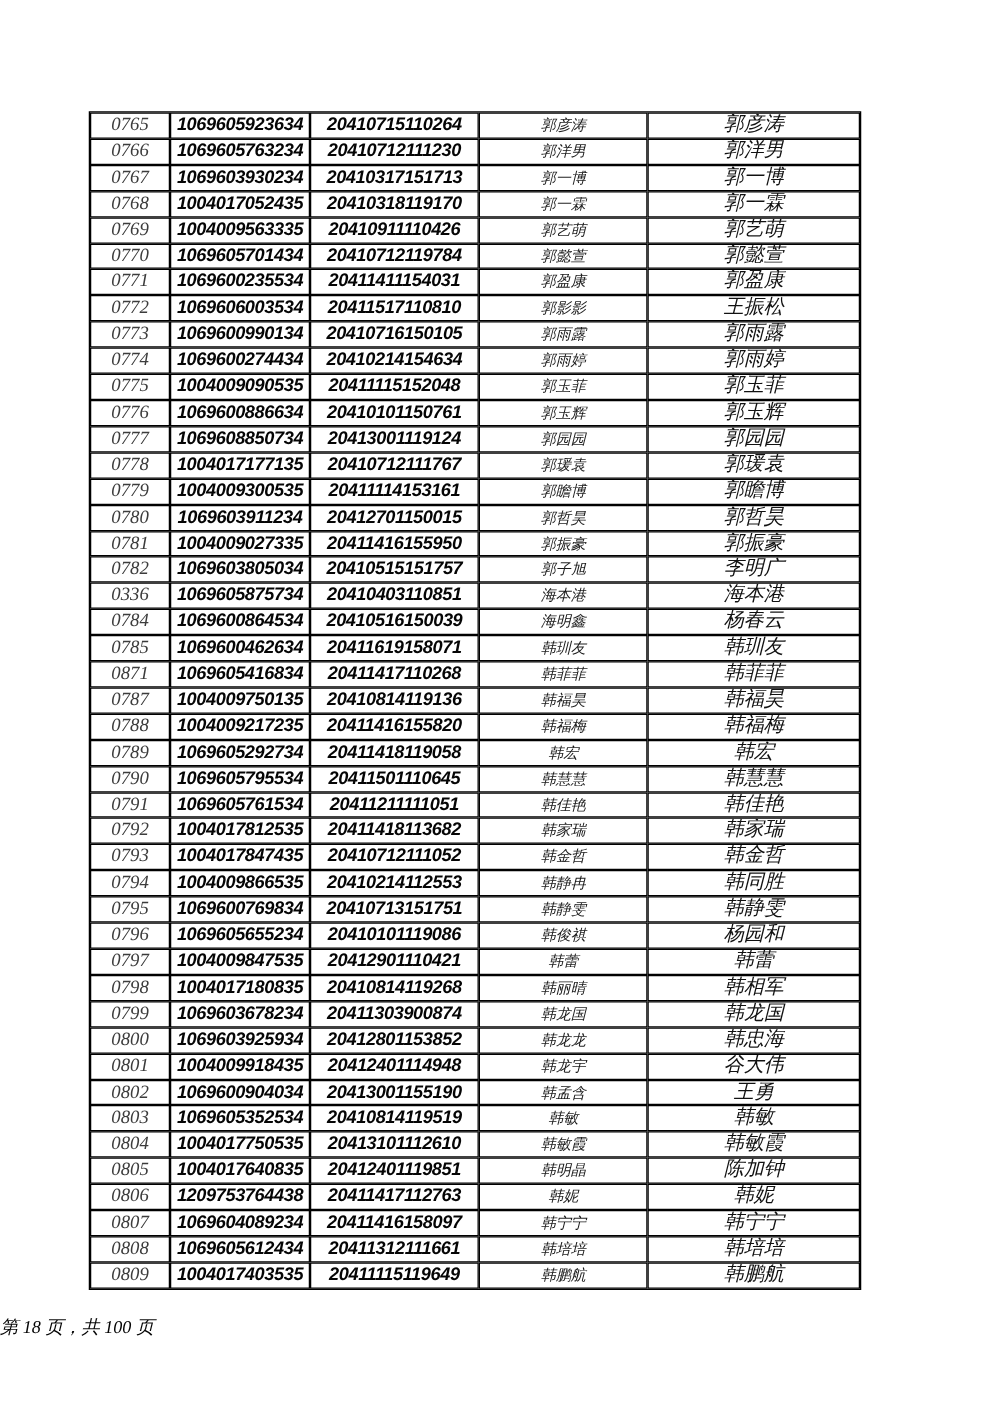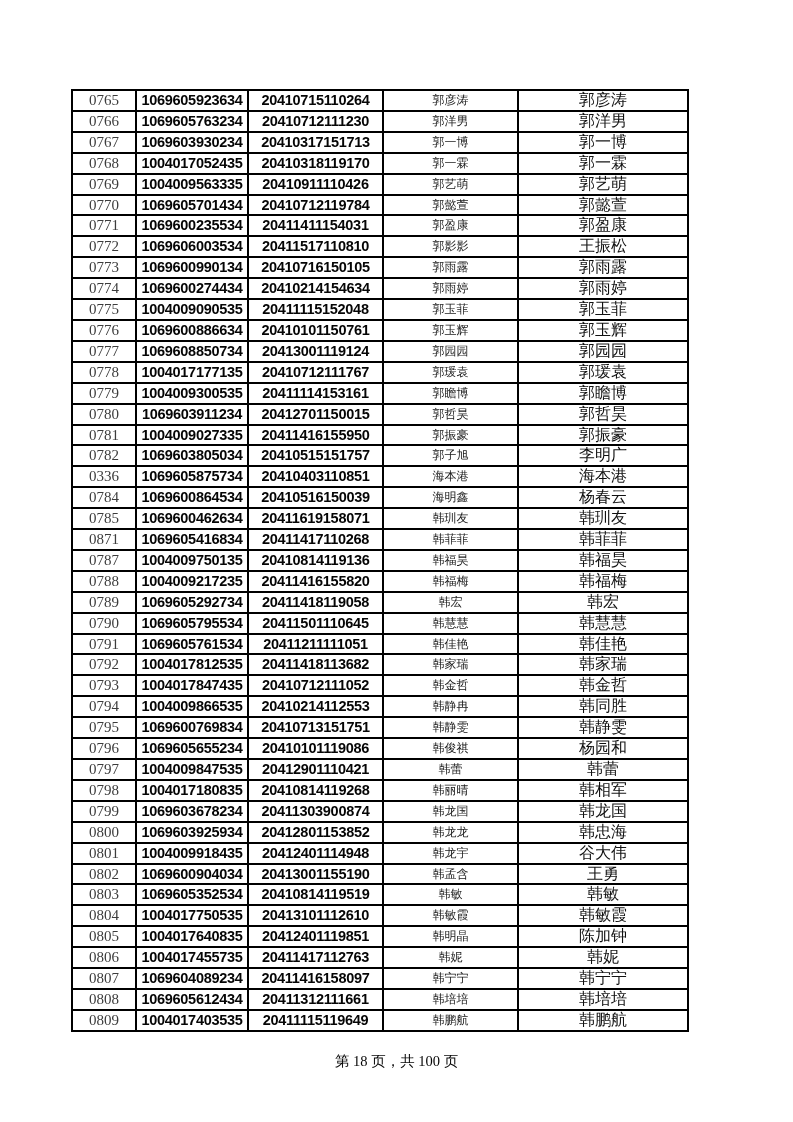--- a/index.html
+++ b/index.html
@@ -8,20 +8,21 @@
     background: #ffffff;
   }
   .page {
     position: relative;
     width: 793px;
     height: 1122px;
     background: #ffffff;
     overflow: hidden;
     font-family: "Liberation Sans", sans-serif;
     color: #000000;
+    font-style: italic;
   }
   table.roster {
     position: absolute;
     left: 71px;
     top: 89px;
     width: 616px;
     table-layout: fixed;
     border-collapse: separate;
     border-spacing: 0;
     border: 1px solid #000000;
@@ -62,21 +63,20 @@
   td.c-name2 {
     font-family: "Liberation Serif", serif;
     font-size: 16px;
     color: #111111;
   }
   .footer {
     position: absolute;
     left: 0;
     top: 1052px;
     width: 100%;
-    text-align: center;
     font-family: "Liberation Serif", serif;
     font-size: 14.5px;
     color: #050505;
   }
 </style>
 </head>
 <body>
 
 <div class="page">
 
@@ -371,21 +371,21 @@
         </tr>
         <tr>
           <td class="c-serial">0805</td>
           <td class="c-num">1004017640835</td>
           <td class="c-num">20412401119851</td>
           <td class="c-name1">韩明晶</td>
           <td class="c-name2">陈加钟</td>
         </tr>
         <tr>
           <td class="c-serial">0806</td>
-          <td class="c-num">1004017455735</td>
+          <td class="c-num">1209753764438</td>
           <td class="c-num">20411417112763</td>
           <td class="c-name1">韩妮</td>
           <td class="c-name2">韩妮</td>
         </tr>
         <tr>
           <td class="c-serial">0807</td>
           <td class="c-num">1069604089234</td>
           <td class="c-num">20411416158097</td>
           <td class="c-name1">韩宁宁</td>
           <td class="c-name2">韩宁宁</td>

